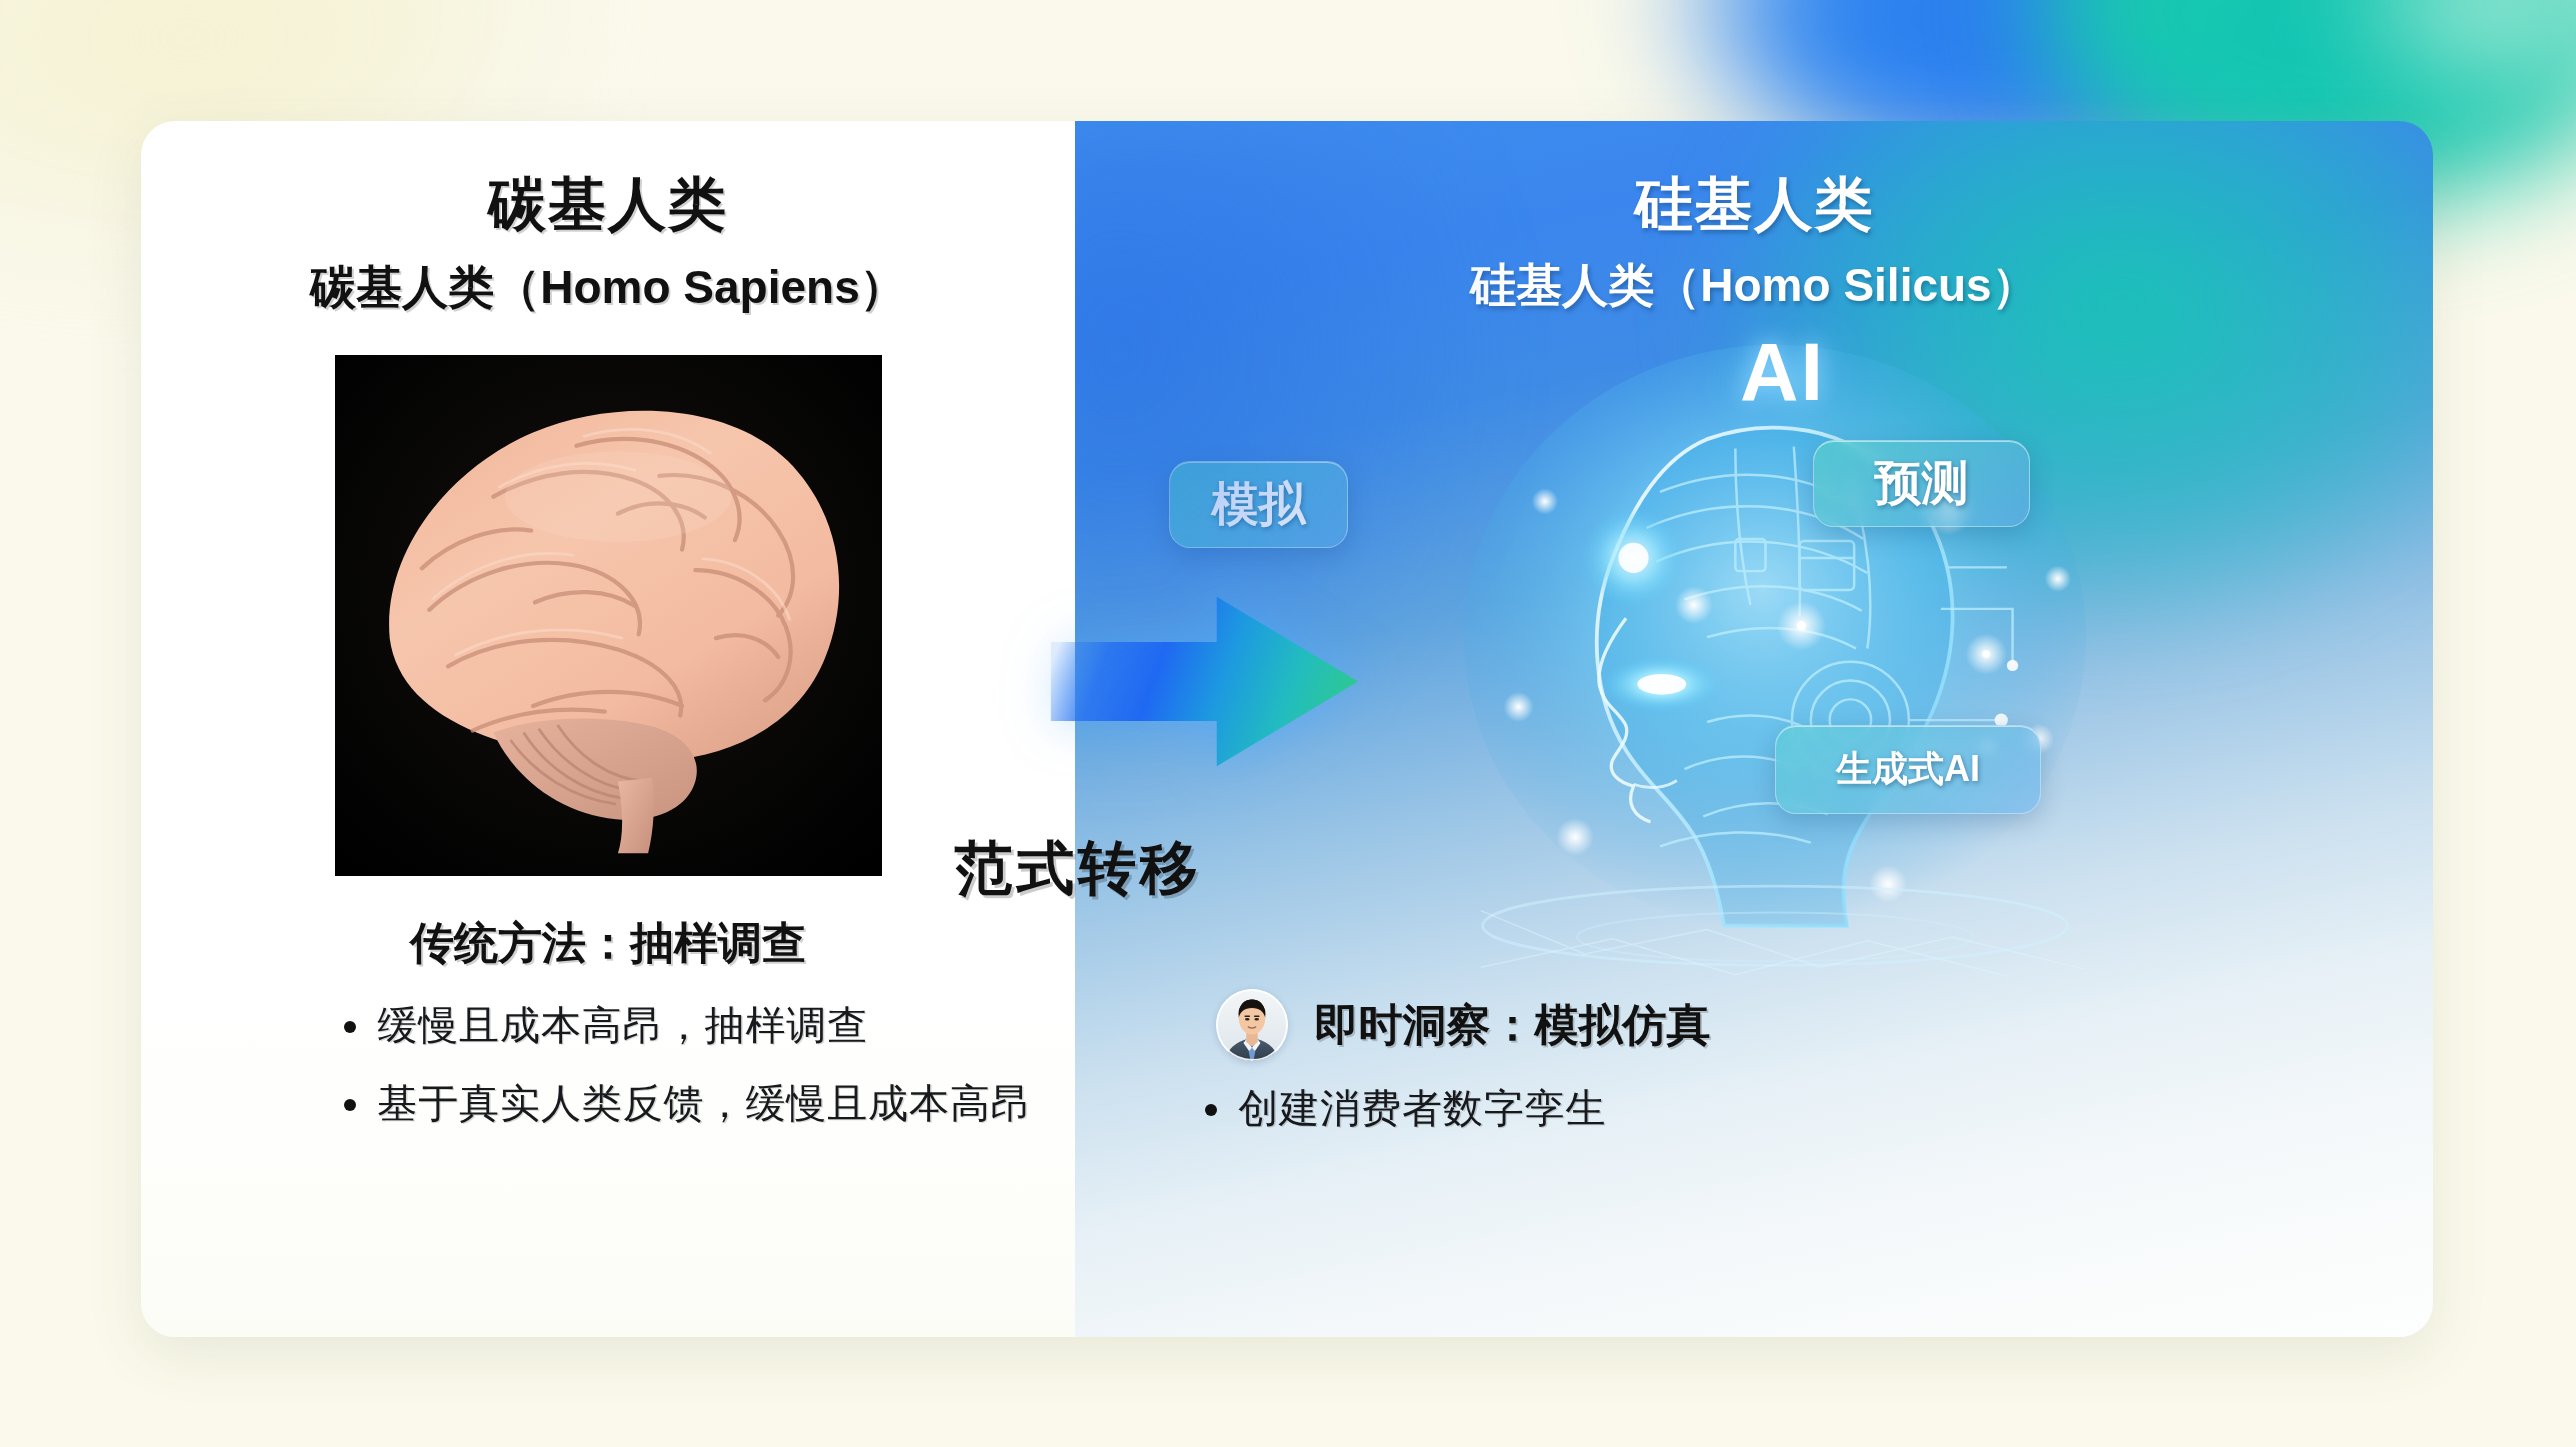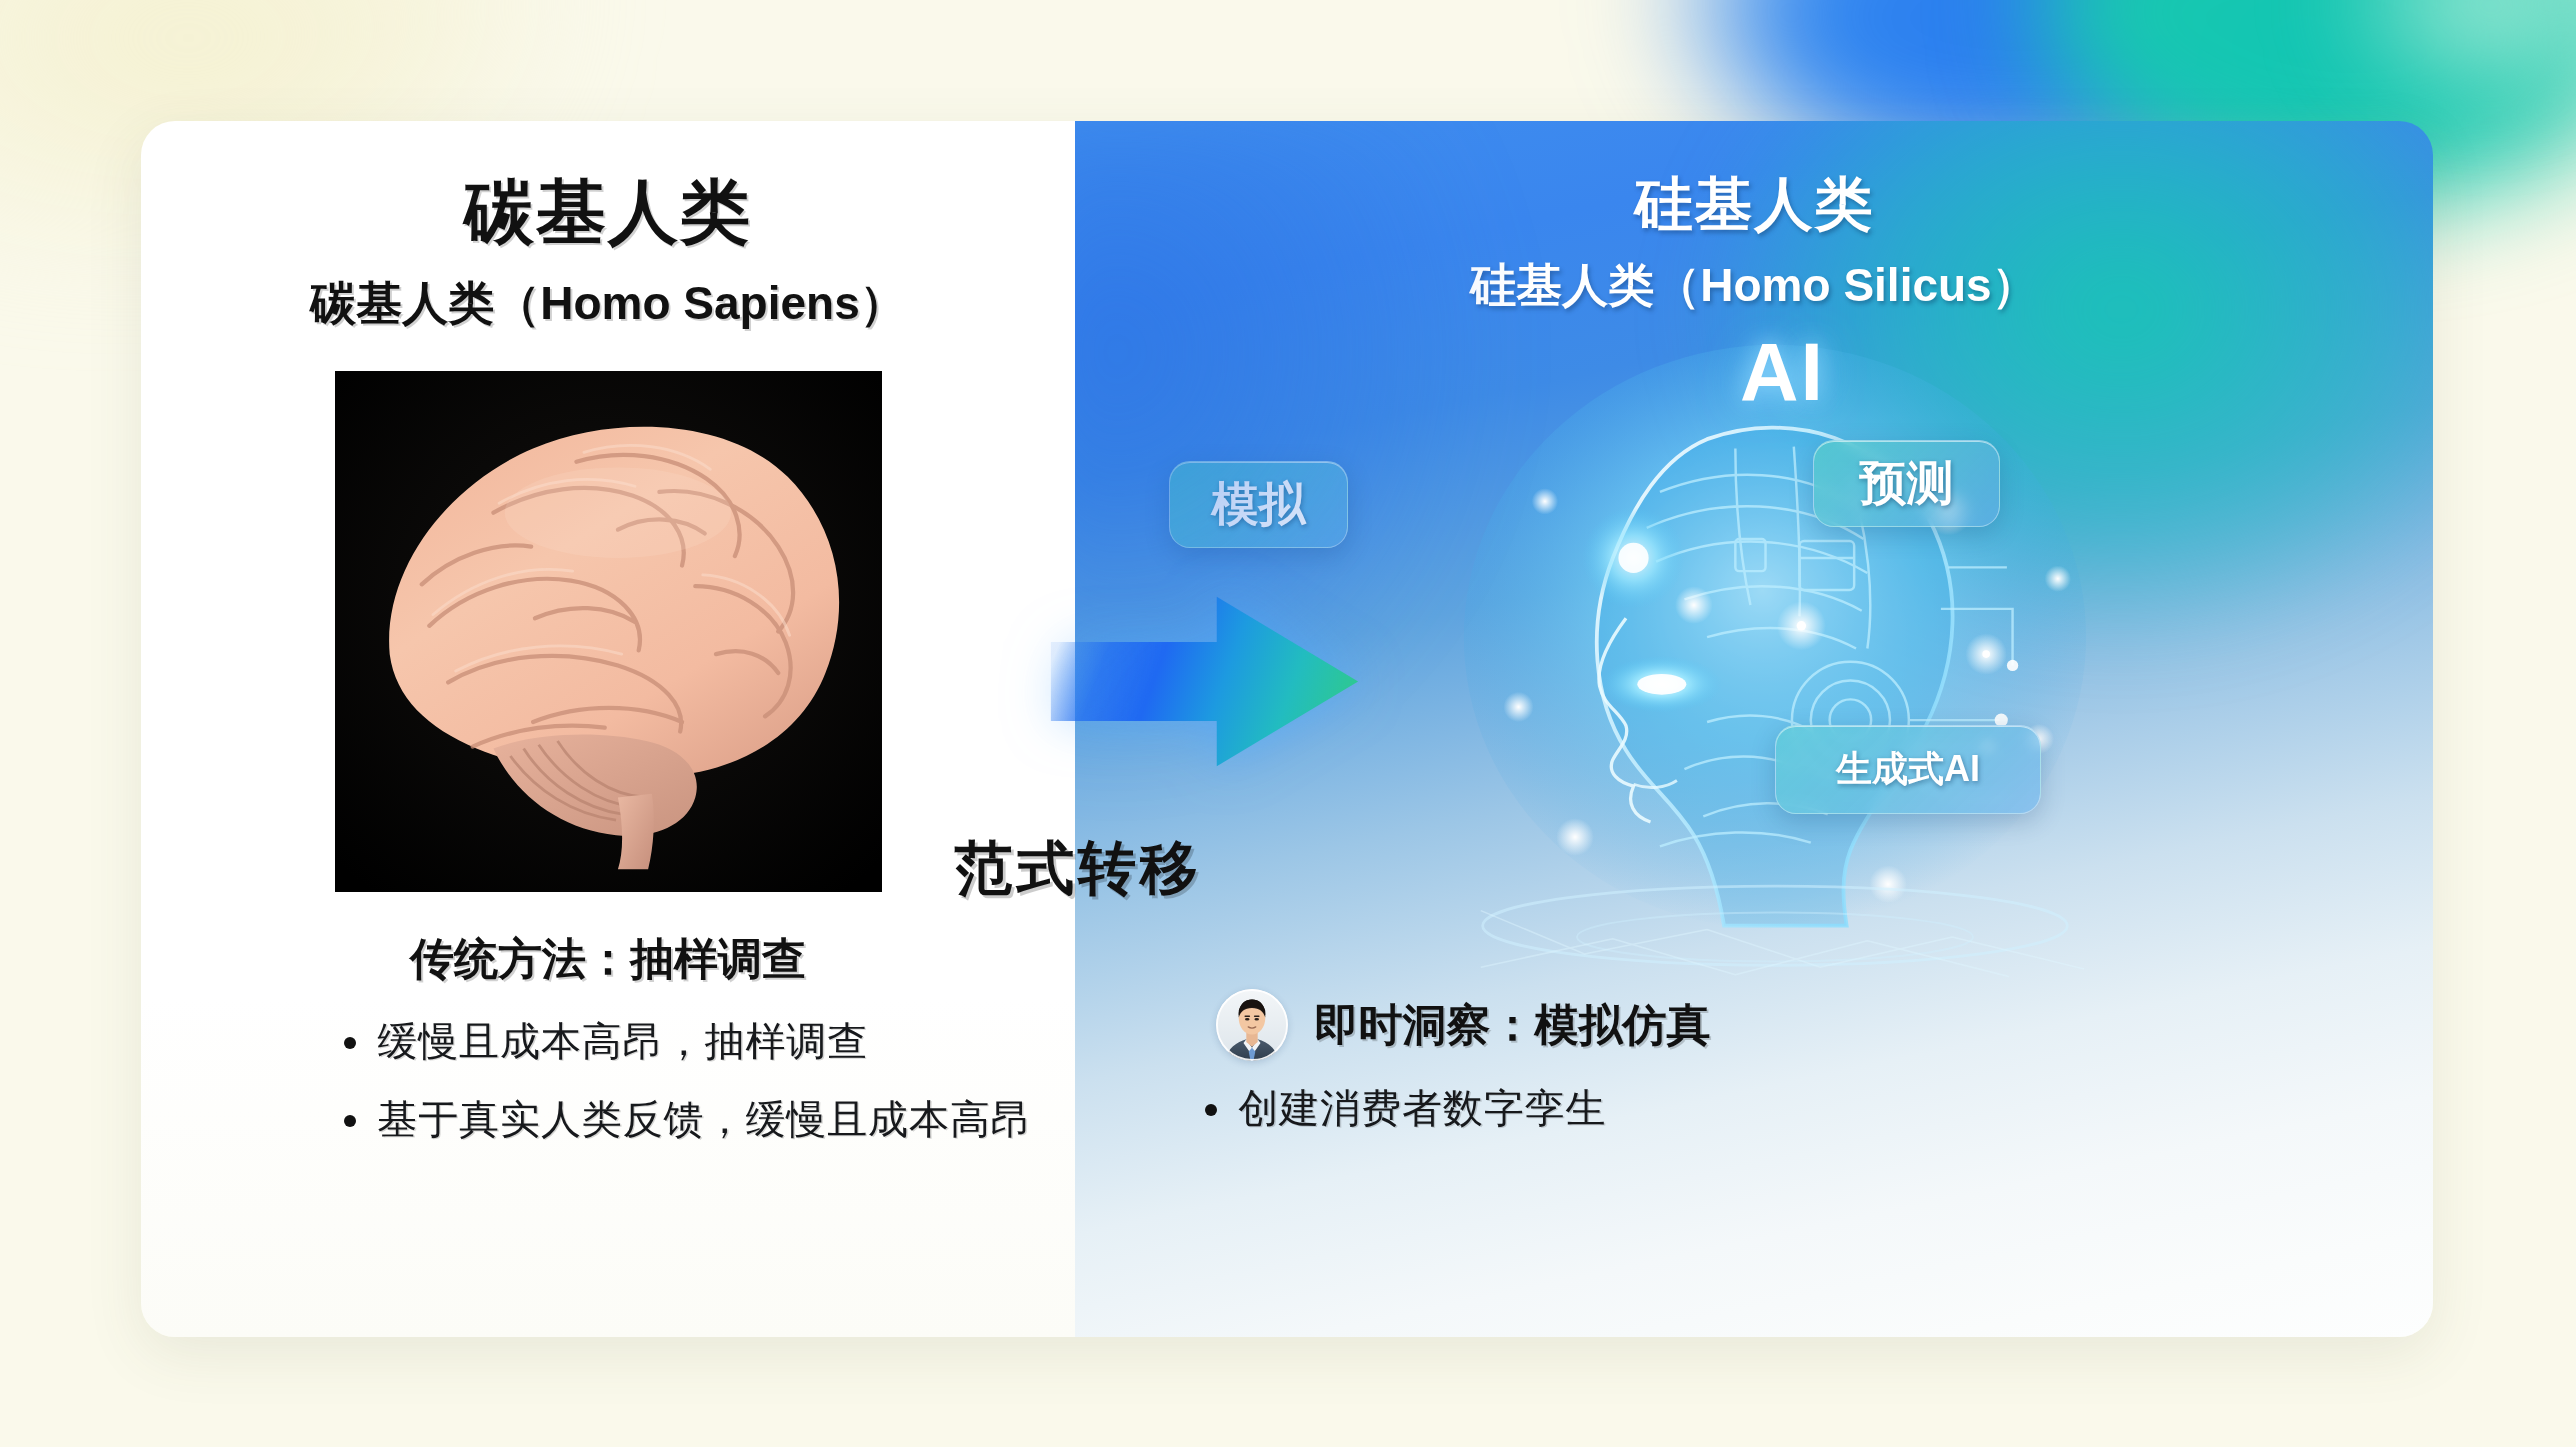--- a/index.html
+++ b/index.html
@@ -45,21 +45,21 @@
 
   
   .panel-left{
     width:934px; height:100%;
     background:linear-gradient(180deg,#FFFFFF 0%,#FFFFFF 72%,#FCFCF7 100%);
     position:relative;
     display:flex; flex-direction:column; align-items:center;
   }
   .left-title{
     margin-top:45px;
-    font-size:70px; font-weight:bold; color:#111; letter-spacing:1.9px;
+    font-size:58px; font-weight:bold; color:#111; letter-spacing:1.9px;
     text-shadow:1.9px 1.9px 0 rgba(0,0,0,0.18);
   }
   .left-subtitle{
     margin-top:13.2px;
     font-size:46px; font-weight:bold; color:#111; letter-spacing:0px;
     text-shadow:1.9px 1.9px 0 rgba(0,0,0,0.18);
     white-space:nowrap;
   }
 
   
@@ -153,21 +153,21 @@
     text-shadow:0.9px 1.9px 5.7px rgba(10,50,90,0.45);
     box-shadow:inset 0 0.9px 0 rgba(255,255,255,0.55),0 7.5px 24.5px rgba(20,60,110,0.22);
     border:1.4px solid rgba(255,255,255,0.38);
     backdrop-filter:blur(5.7px);
   }
   .chip-simulate{
     left:94px;top:340px;width:179px;height:87px;font-size:47px;
     background:linear-gradient(135deg,rgba(80,210,205,0.72) 0%,rgba(95,175,235,0.62) 100%);
   }
   .chip-predict{
-    left:738px;top:319px;width:187px;height:87px;font-size:47px;
+    left:738px;top:319px;width:217px;height:87px;font-size:47px;
     background:linear-gradient(135deg,rgba(85,205,200,0.70) 0%,rgba(100,170,230,0.60) 100%);
   }
   .chip-genai{
     left:700px;top:604px;width:266px;height:89px;font-size:36px;
     background:linear-gradient(135deg,rgba(95,205,215,0.72) 0%,rgba(110,180,238,0.62) 100%);
   }
 
   
   .right-heading-row{
     position:absolute;left:141px;top:868px;display:flex;align-items:center;

